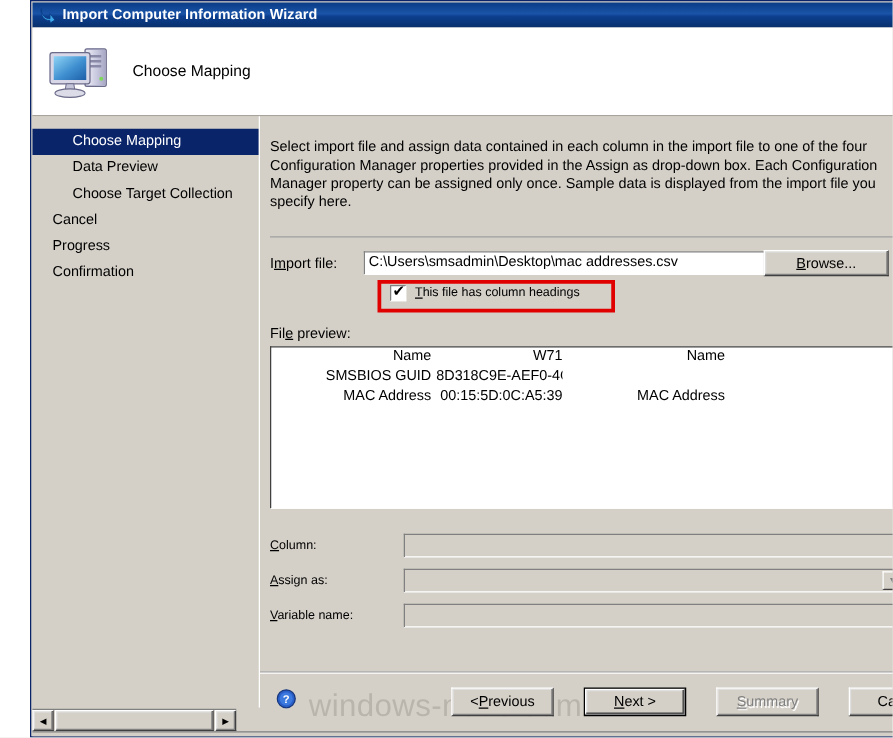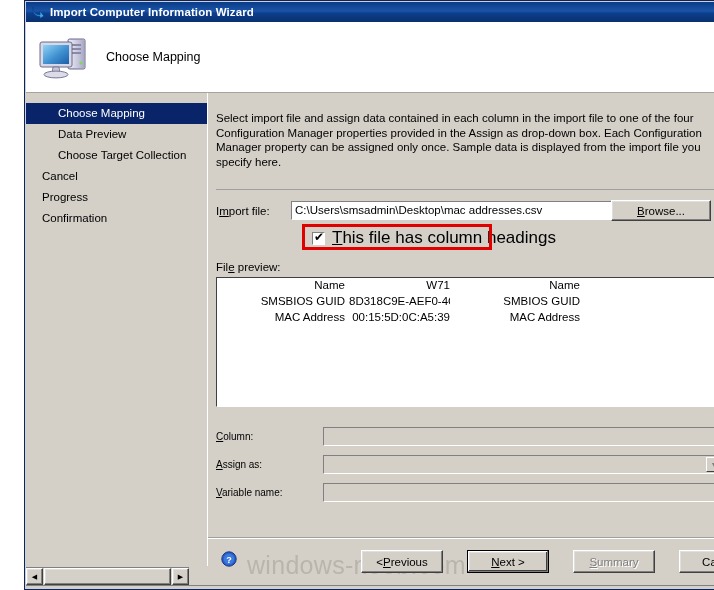--- a/index.html
+++ b/index.html
@@ -238,21 +238,21 @@
   }
   .checkbox-box .tick {
     position: absolute;
     left: 1px; top: -2px;
     font-size: 12px;
     line-height: 13px;
     color: #000000;
     font-family: "DejaVu Sans", sans-serif;
   }
   #heading-check-label {
-    font-size: 17px;
+    font-size: 10px;
     white-space: nowrap;
     cursor: default;
     text-align: center;
   }
 
   
   #preview-label {
     position: absolute;
     left: 8px; top: 168px;
     font-size: 11.5px;
@@ -523,21 +523,20 @@
     <div id="preview-table">
       <div class="tr">
         <div class="td c0">Name</div>
         <div class="td c1">W71</div>
         <div class="td c2">Name</div>
         <div class="td c3"></div>
       </div>
       <div class="tr">
         <div class="td c0">SMSBIOS GUID</div>
         <div class="td c1">8D318C9E-AEF0-4C...</div>
-        <div class="td c2">SMBIOS GUID</div>
         <div class="td c3"></div>
       </div>
       <div class="tr">
         <div class="td c0">MAC Address</div>
         <div class="td c1">00:15:5D:0C:A5:39</div>
         <div class="td c2">MAC Address</div>
         <div class="td c3"></div>
       </div>
     </div>
 

